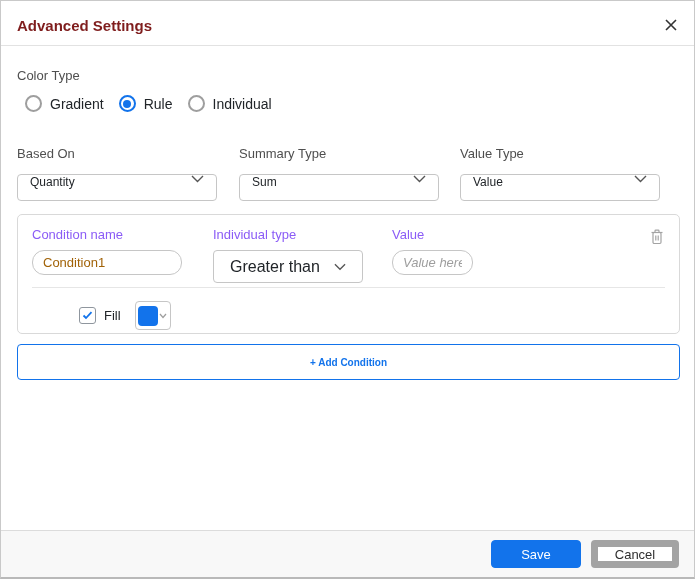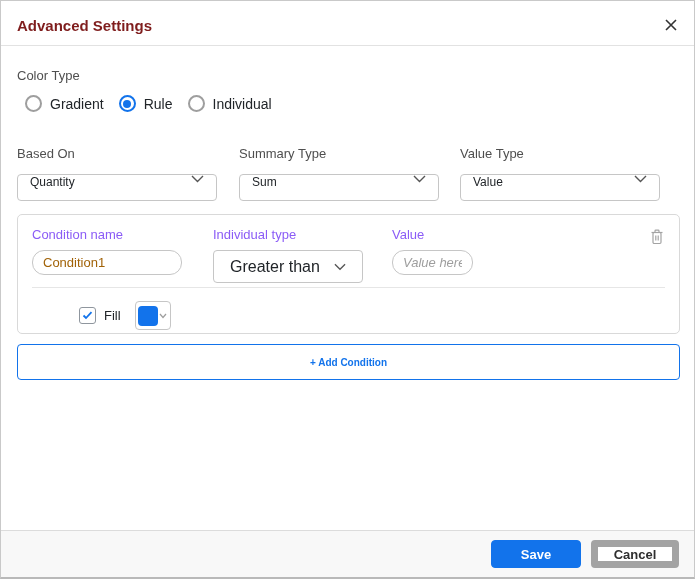--- a/index.html
+++ b/index.html
@@ -134,21 +134,21 @@
   }
 
   
   .dlg-footer {
     position:absolute; left:0; right:0; bottom:0; height:47px;
     background:#f8f8f8;
     border-top:1px solid #dcdcdc;
   }
   .btn {
     position:absolute; top:9px; height:28px;
-    border-radius:4px; font-size:13px; font-weight:bold;
+    border-radius:4px; font-size:13px; font-weight:normal;
     font-family:"Liberation Sans","DejaVu Sans",sans-serif;
     cursor:pointer;
   }
   .btn-save {
     right:113px; width:90px;
     background:#1273eb; border:1px solid #1273eb; color:#fff;
   }
   .btn-cancel {
     right:15px; width:88px;
     background:#fff; border:7px solid #a3a3a3; color:#2e2e2e;

